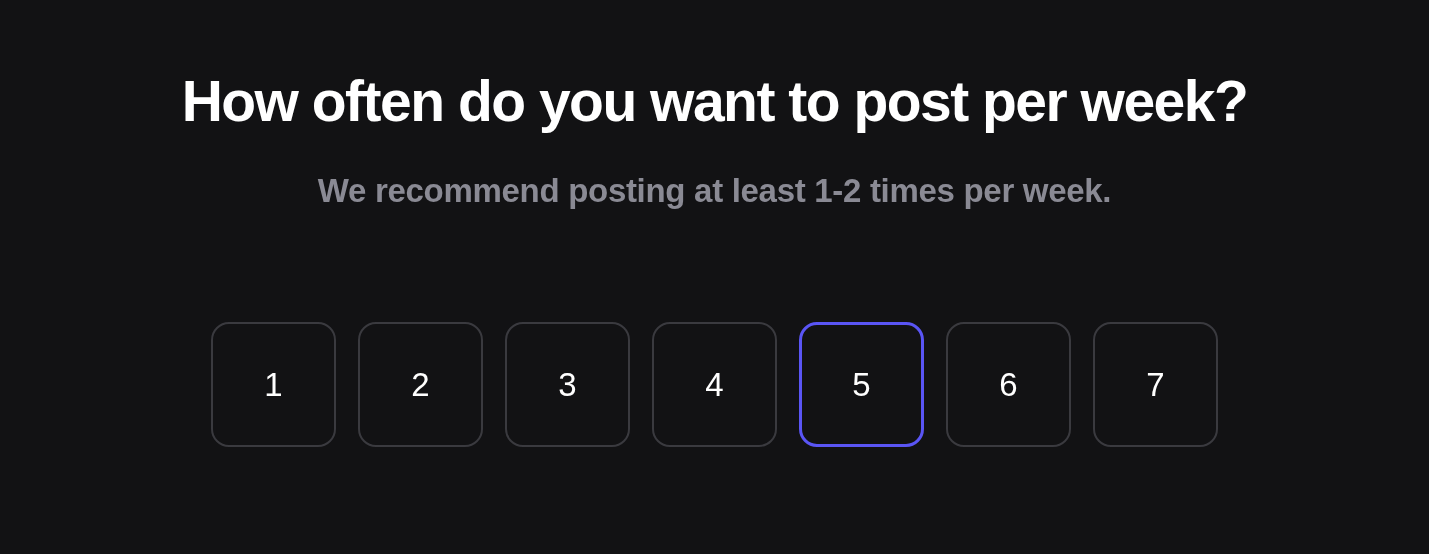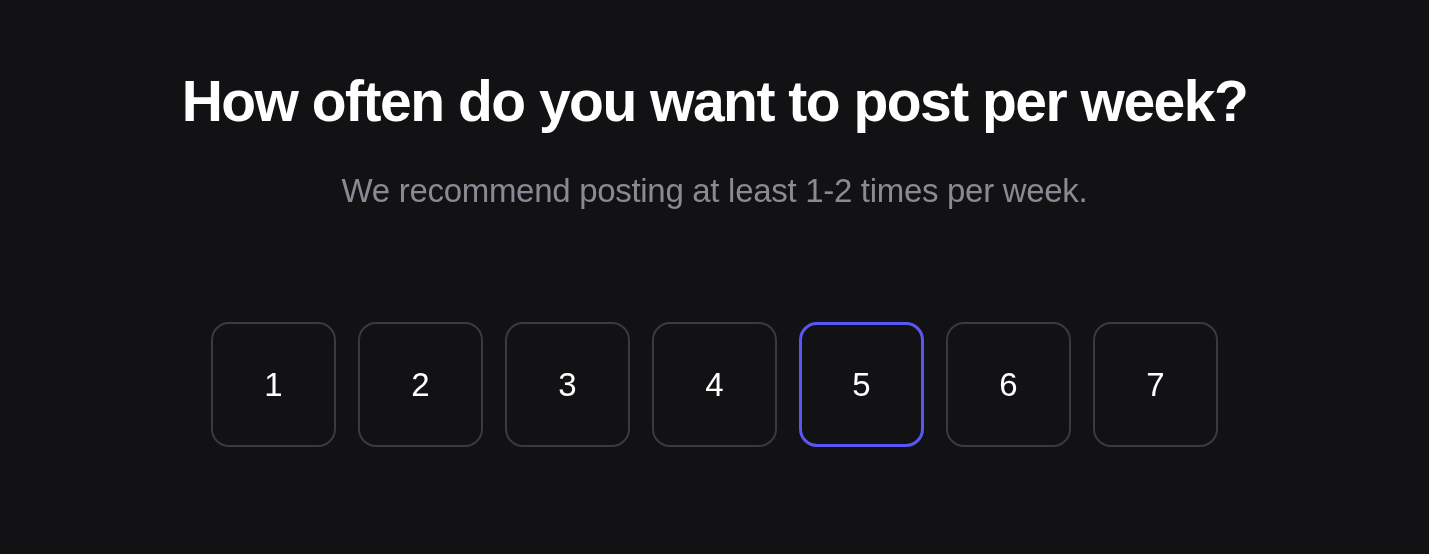--- a/index.html
+++ b/index.html
@@ -20,21 +20,21 @@
     .title {
       color: #ffffff;
       font-size: 57px;
       font-weight: 700;
       letter-spacing: -1.5px;
       text-align: center;
     }
     .subtitle {
       color: #8a8a94;
       font-size: 33px;
-      font-weight: 400;
+      font-weight: 700;
       letter-spacing: -0.3px;
       text-align: center;
       margin-top: 38px;
     }
     .options {
       display: flex;
       gap: 22px;
       margin-top: 112px;
     }
     .option {

